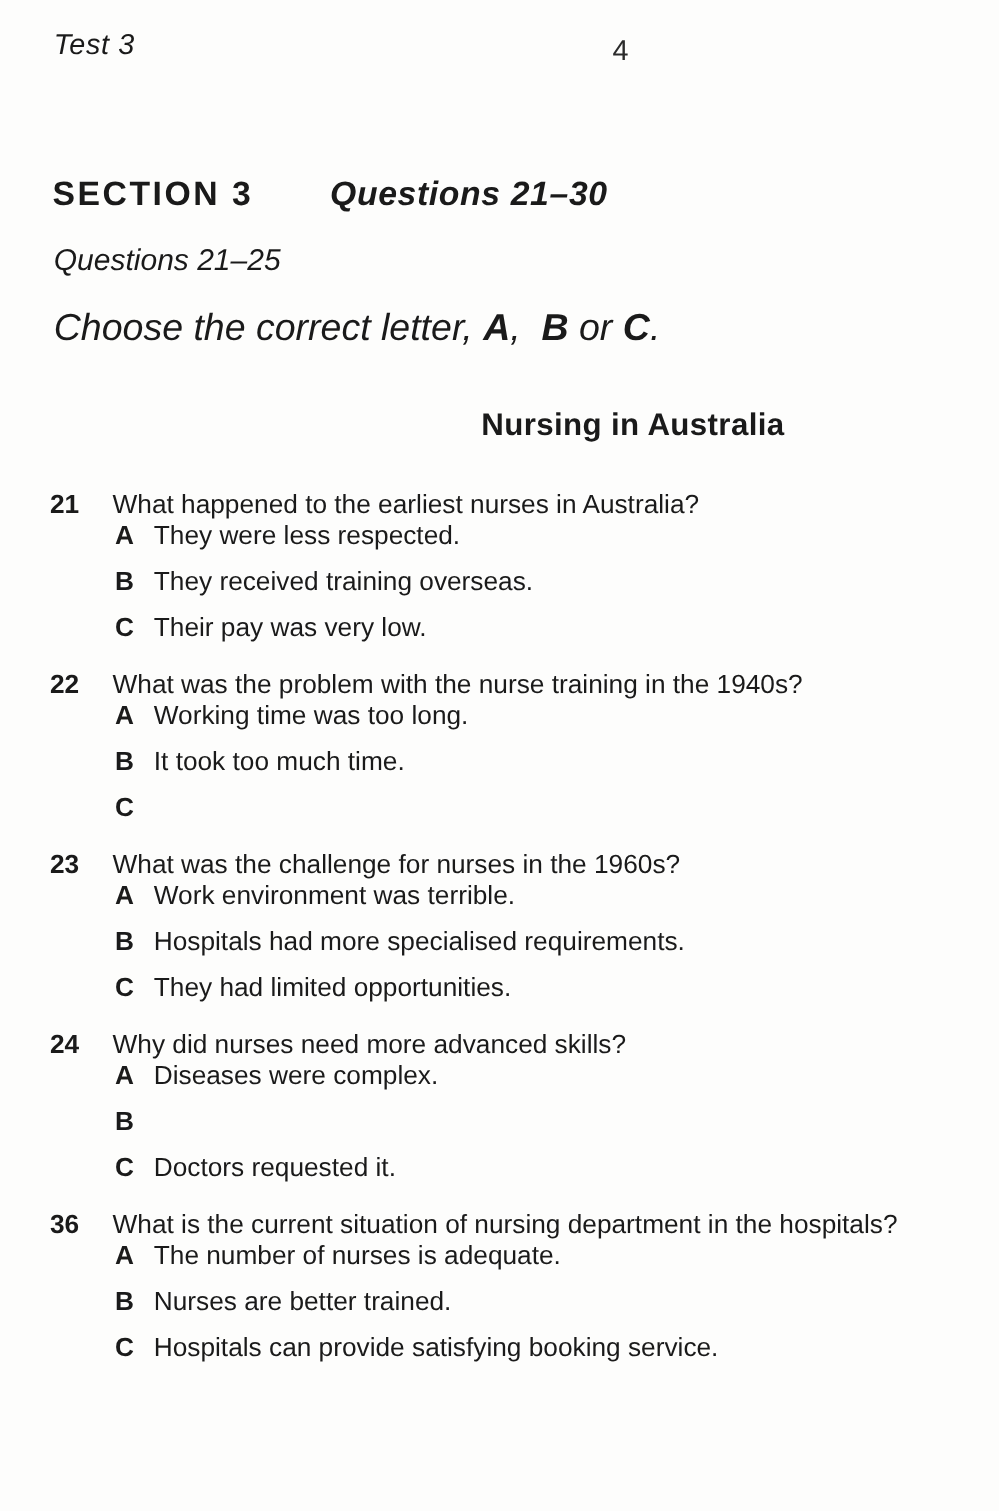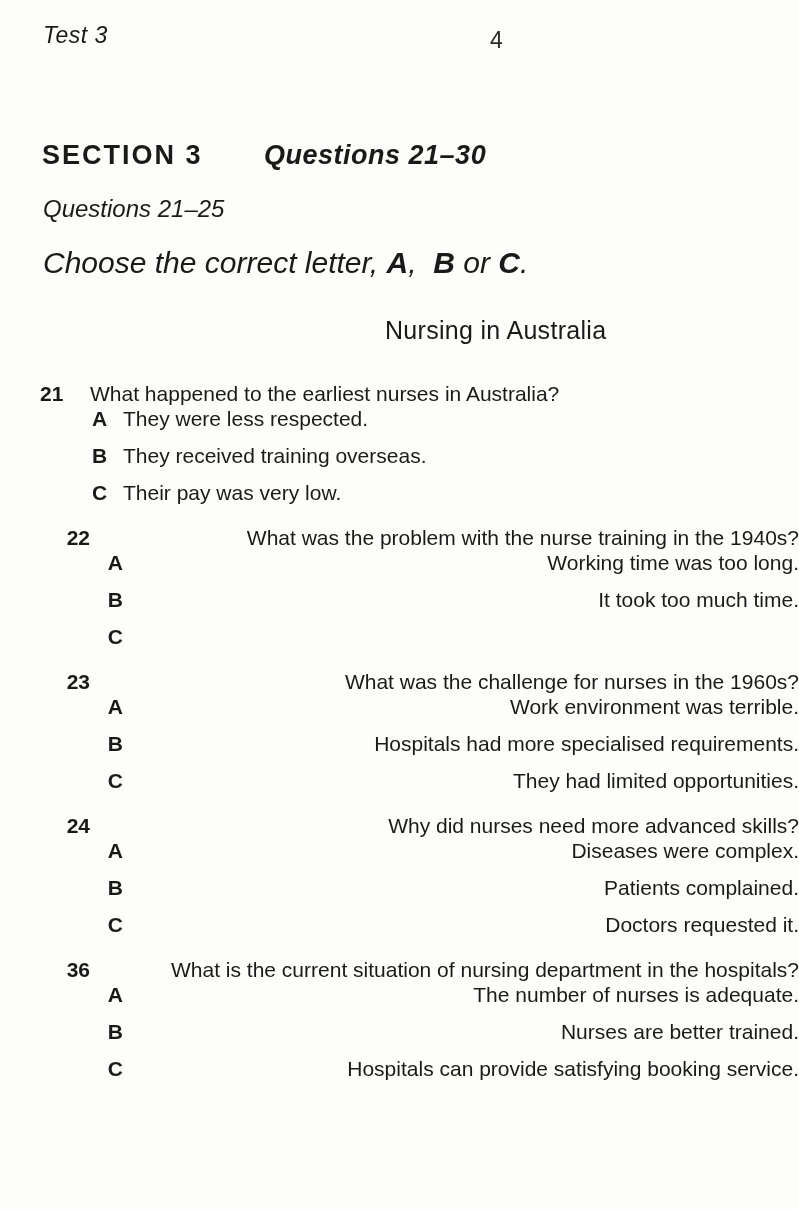--- a/index.html
+++ b/index.html
@@ -62,31 +62,31 @@
     font-style: italic;
   }
   .instruction {
     margin: 26px 0 0 43px;
     font-size: 30px;
     line-height: 27px;
     font-style: italic;
   }
   .instruction b { font-weight: bold; }
   .passage-title {
-    margin: 40px 0 0 0;
+    margin: 50px 0 0 0;
     padding-left: 385px;
     font-size: 25px;
     line-height: 29px;
-    font-weight: normal;
+    font-weight: bold;
     letter-spacing: 0.3px;
   }
   
   .questions { margin-top: 36px; }
   .question { margin: 0; }
-  .question + .question { margin-top: 20px; text-align: right; }
+  .question + .question { margin-top: 20px; }
   .question-line {
     display: flex;
     font-size: 21px;
     line-height: 25px;
   }
   .q-number {
     flex: 0 0 auto;
     margin-left: 40px;
     width: 50px;
     font-weight: bold;
@@ -194,21 +194,20 @@
         <div class="question-line">
           <span class="q-number">24</span>
           <span class="q-text">Why did nurses need more advanced skills?</span>
         </div>
         <div class="option">
           <span class="opt-letter">A</span>
           <span class="opt-text">Diseases were complex.</span>
         </div>
         <div class="option">
           <span class="opt-letter">B</span>
-          <span class="opt-text">Patients complained.</span>
         </div>
         <div class="option">
           <span class="opt-letter">C</span>
           <span class="opt-text">Doctors requested it.</span>
         </div>
       </div>
 
       <div class="question">
         <div class="question-line">
           <span class="q-number">36</span>

